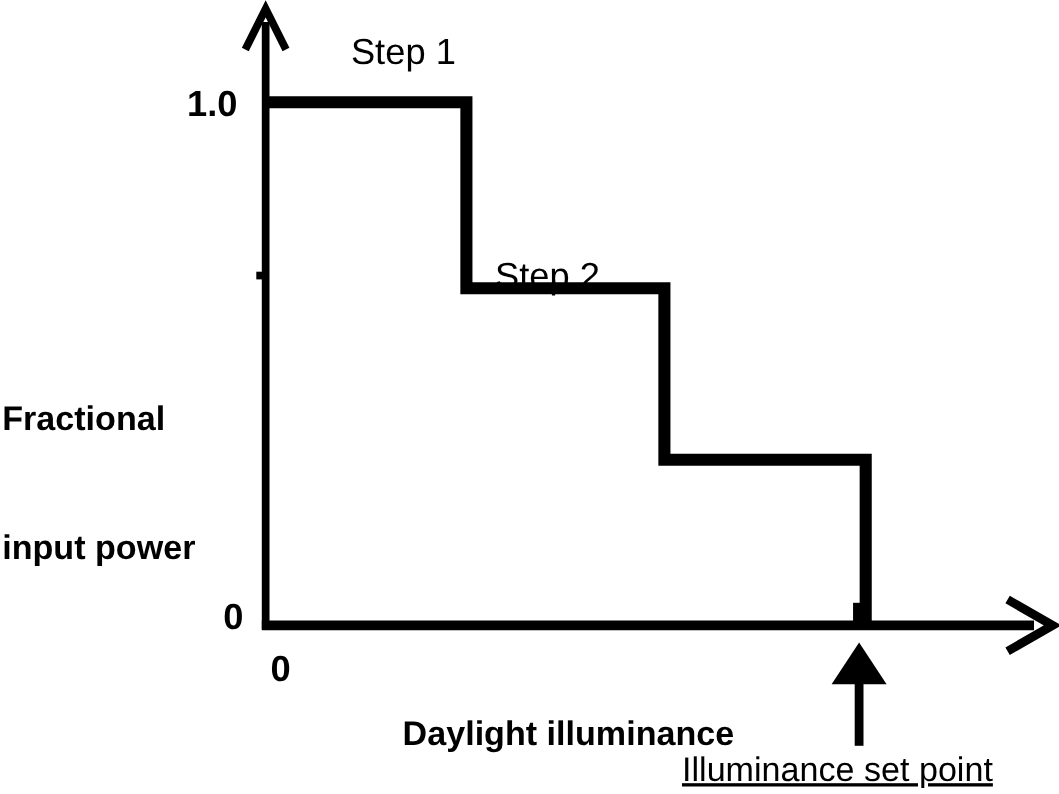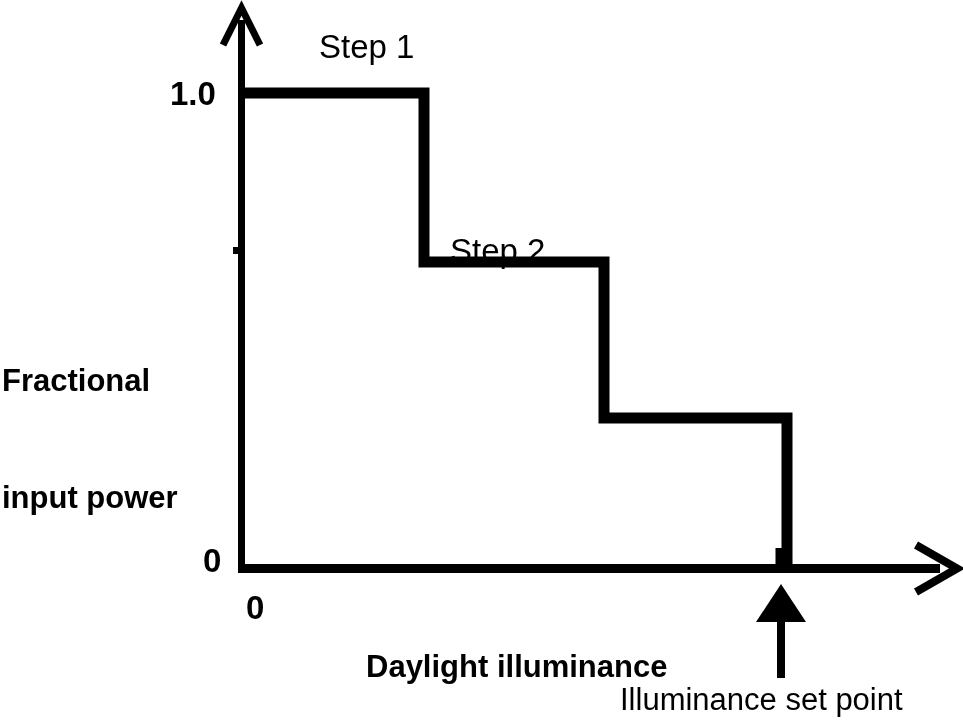--- a/index.html
+++ b/index.html
@@ -33,20 +33,21 @@
     line-height: 1;
     color: #000000;
   }
   .lbl-axis-bold {
     font-weight: bold;
     font-size: 31px;
   }
   .lbl-plain {
     font-weight: normal;
     font-size: 31px;
+    text-decoration: underline;
   }
   .lbl-tick {
     font-weight: bold;
     font-size: 33px;
   }
   .lbl-step {
     font-weight: normal;
     font-size: 33px;
   }
   #ylabel-block {

